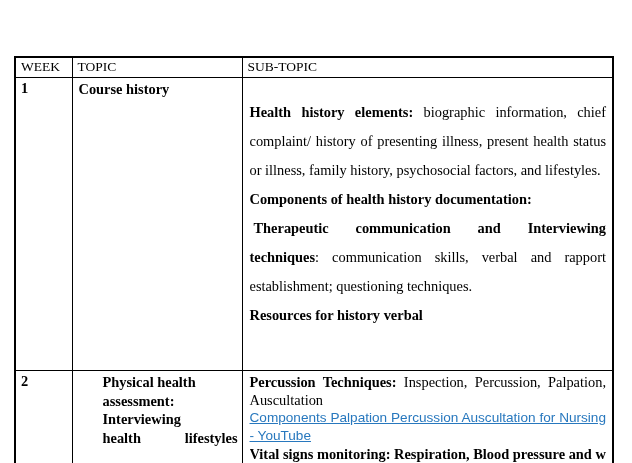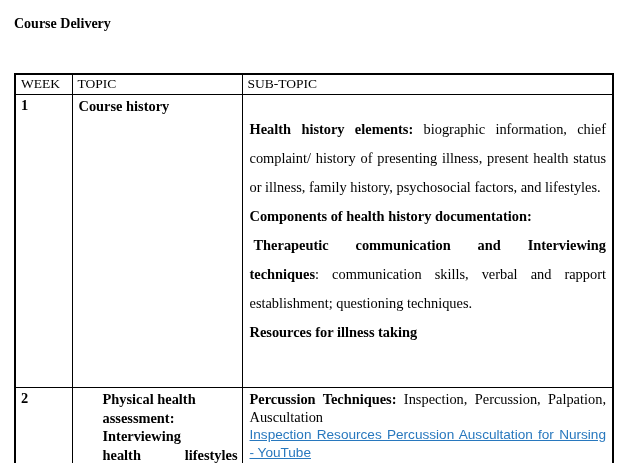--- a/index.html
+++ b/index.html
@@ -81,21 +81,20 @@
     line-height: 18px;
     white-space: nowrap;
     overflow: hidden;
   }
 </style>
 </head>
 <body>
 
 <div class="page">
 
-  <div class="doc-title">Course Delivery</div>
 
   <table class="course-table">
     <colgroup>
       <col class="c-week">
       <col class="c-topic">
       <col class="c-sub">
     </colgroup>
     <thead>
       <tr>
         <th>WEEK</th>
@@ -104,33 +103,33 @@
       </tr>
     </thead>
     <tbody>
       <tr class="row-1">
         <td class="cell-week">1</td>
         <td class="cell-topic">Course history</td>
         <td class="cell-sub">
           <p><span class="bold">Health history elements:</span><span> biographic information, chief complaint/ history of presenting illness, present health status or illness, family history, psychosocial factors, and lifestyles.</span></p>
           <p class="bold">Components of health history documentation:</p>
           <p class="indented"><span class="bold">Therapeutic communication and Interviewing techniques</span><span>: communication skills, verbal and rapport establishment; questioning techniques.</span></p>
-          <p class="bold">Resources for illness taking</p>
+          <p class="bold">Resources for history verbal</p>
         </td>
       </tr>
       <tr class="row-2">
         <td class="cell-week">2</td>
         <td class="cell-topic">
           <span class="topic-line">Physical health</span>
           <span class="topic-line">assessment:</span>
           <span class="topic-line">Interviewing</span>
           <span class="topic-line stretch">health lifestyles</span>
         </td>
         <td class="cell-sub">
           <p class="para-just"><span class="bold">Percussion Techniques:</span><span> Inspection, Percussion, Palpation, Auscultation</span></p>
-          <a class="yt-link">Inspection Resources Percussion Auscultation for Nursing - YouTube</a>
+          <a class="yt-link">Components Palpation Percussion Auscultation for Nursing - YouTube</a>
           <p class="clipped-line">Vital signs monitoring: Respiration, Blood pressure and weight</p>
         </td>
       </tr>
     </tbody>
   </table>
 
 </div>
 
 </body></html>

